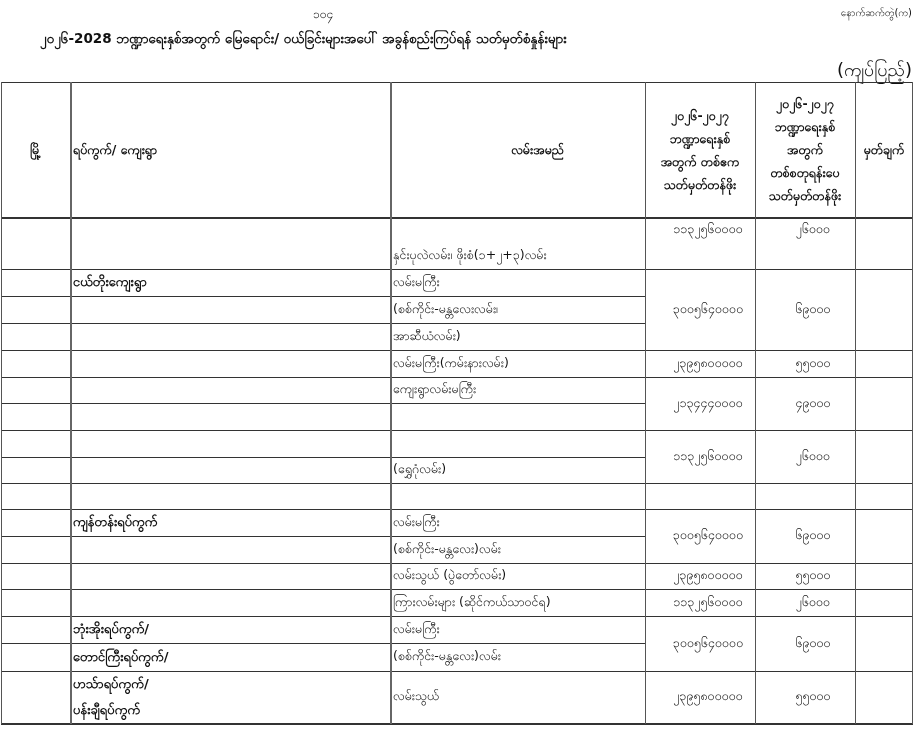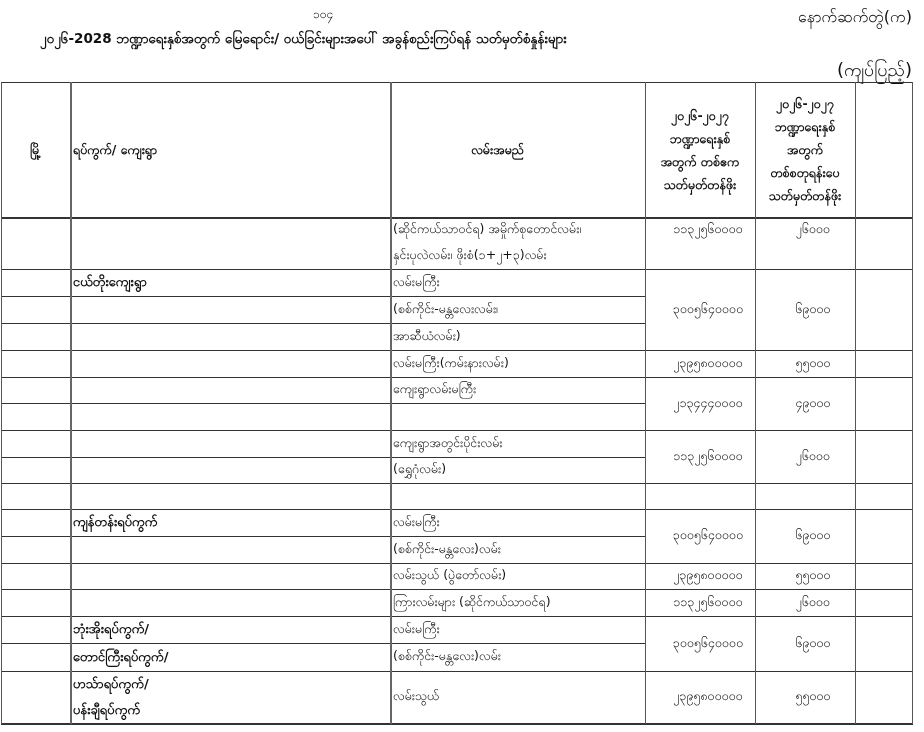--- a/index.html
+++ b/index.html
@@ -1,20 +1,20 @@
 <!DOCTYPE html>
 <html><head>
 <meta charset="utf-8">
 <style>
   html, body { margin:0; padding:0; background:#ffffff; }
   body { width:924px; height:732px; position:relative; overflow:hidden;
          font-family:"DejaVu Sans", sans-serif; color:#111; }
   .abs { position:absolute; }
   .pagenum { left:313px; top:6px; font-size:12px; }
-  .annex { right:12px; top:6px; font-size:16px;margin-left:34px; }
+  .annex { right:12px; top:6px; font-size:10px;margin-left:34px; }
   .title { left:40px; top:30px; font-size:13.5px; font-weight:bold; white-space:nowrap; }
   .unit { right:12px; top:58px; font-size:18px; }
   .grid { left:0; top:0; width:924px; height:732px; }
   .hl { position:absolute; height:0; border-top:1px solid #333; }
   .vl { position:absolute; width:0; border-left:1px solid #555; }
   .cell { position:absolute; display:flex; align-items:center; font-size:12.5px; box-sizing:border-box; padding-left:3px; white-space:nowrap; overflow:hidden; }
   .cell.center { justify-content:center; padding-left:16px; text-align:left; }
   .cell.bold { font-weight:bold; font-size:13px; }
   .hcell { position:absolute; display:flex; align-items:center; justify-content:center; text-align:center; font-weight:bold; font-size:12.5px; line-height:23px; box-sizing:border-box; }
   .hcell.left { justify-content:flex-start; padding-left:3px; }
@@ -24,53 +24,52 @@
 
 <div class="abs pagenum">၁၀၄</div>
 <div class="abs annex">နောက်ဆက်တွဲ(က)</div>
 <div class="abs title">၂၀၂၆-2028 ဘဏ္ဍာရေးနှစ်အတွက် မြေရောင်း/ ဝယ်ခြင်းများအပေါ် အခွန်စည်းကြပ်ရန် သတ်မှတ်စံနှုန်းများ</div>
 <div class="abs unit">(ကျပ်ပြည့်)</div>
 
 <div class="abs grid">
 
   <div class="hcell" style="left:1px;top:82px;width:69px;height:135px;">မြို့</div>
   <div class="hcell left" style="left:70px;top:82px;width:320px;height:135px;">ရပ်ကွက်/ ကျေးရွာ</div>
-  <div class="hcell" style="left:370px;top:82px;width:255px;height:135px;">လမ်းအမည်</div>
+  <div class="hcell" style="left:410px;top:82px;width:255px;height:135px;">လမ်းအမည်</div>
   <div class="hcell" style="left:645px;top:82px;width:110px;height:135px;flex-direction:column;">
     <div>၂၀၂၆-၂၀၂၇</div>
     <div>ဘဏ္ဍာရေးနှစ်</div>
     <div>အတွက် တစ်ဧက</div>
     <div>သတ်မှတ်တန်ဖိုး</div>
   </div>
   <div class="hcell" style="left:755px;top:82px;width:100px;height:135px;flex-direction:column;">
     <div>၂၀၂၆-၂၀၂၇</div>
     <div>ဘဏ္ဍာရေးနှစ်</div>
     <div>အတွက်</div>
     <div>တစ်စတုရန်းပေ</div>
     <div>သတ်မှတ်တန်ဖိုး</div>
   </div>
+  <div class="hcell" style="left:855px;top:82px;width:58px;height:135px;">မှတ်ချက်</div>
 
   <div class="cell bold" style="left:70px;top:217px;width:320px;height:26px;"></div>
-  <div class="cell" style="left:390px;top:217px;width:255px;height:26px;">(ဆိုင်ကယ်သာဝင်ရ) အမှိုက်စုတောင်လမ်း၊</div>
   <div class="cell bold" style="left:70px;top:243px;width:320px;height:26px;"></div>
   <div class="cell" style="left:390px;top:243px;width:255px;height:26px;">နှင်းပုလဲလမ်း၊ ဖိုးစံ(၁+၂+၃)လမ်း</div>
 
   <div class="cell bold" style="left:70px;top:269px;width:320px;height:27px;">ငယ်တိုးကျေးရွာ</div>
   <div class="cell" style="left:390px;top:269px;width:255px;height:27px;">လမ်းမကြီး</div>
   <div class="cell bold" style="left:70px;top:296px;width:320px;height:27px;"></div>
   <div class="cell" style="left:390px;top:296px;width:255px;height:27px;">(စစ်ကိုင်း-မန္တလေးလမ်း၊</div>
   <div class="cell bold" style="left:70px;top:323px;width:320px;height:27px;"></div>
   <div class="cell" style="left:390px;top:323px;width:255px;height:27px;">အာဆီယံလမ်း)</div>
   <div class="cell bold" style="left:70px;top:350px;width:320px;height:27px;"></div>
   <div class="cell" style="left:390px;top:350px;width:255px;height:27px;">လမ်းမကြီး(ကမ်းနားလမ်း)</div>
   <div class="cell bold" style="left:70px;top:377px;width:320px;height:26px;"></div>
   <div class="cell" style="left:390px;top:377px;width:255px;height:26px;">ကျေးရွာလမ်းမကြီး</div>
   <div class="cell bold" style="left:70px;top:403px;width:320px;height:27px;"></div>
   <div class="cell bold" style="left:70px;top:430px;width:320px;height:27px;"></div>
-  <div class="cell" style="left:390px;top:430px;width:255px;height:27px;">ကျေးရွာအတွင်းပိုင်းလမ်း</div>
   <div class="cell bold" style="left:70px;top:457px;width:320px;height:26px;"></div>
   <div class="cell" style="left:390px;top:457px;width:255px;height:26px;">(ရွှေဂုံလမ်း)</div>
   <div class="cell bold" style="left:70px;top:483px;width:320px;height:26px;"></div>
   <div class="cell" style="left:390px;top:483px;width:255px;height:26px;"></div>
   <div class="cell bold" style="left:70px;top:509px;width:320px;height:27px;">ကျန်တန်းရပ်ကွက်</div>
   <div class="cell" style="left:390px;top:509px;width:255px;height:27px;">လမ်းမကြီး</div>
   <div class="cell bold" style="left:70px;top:536px;width:320px;height:27px;"></div>
   <div class="cell" style="left:390px;top:536px;width:255px;height:27px;">(စစ်ကိုင်း-မန္တလေး)လမ်း</div>
   <div class="cell bold" style="left:70px;top:563px;width:320px;height:26px;"></div>
   <div class="cell" style="left:390px;top:563px;width:255px;height:26px;">လမ်းသွယ် (ပွဲတော်လမ်း)</div>

